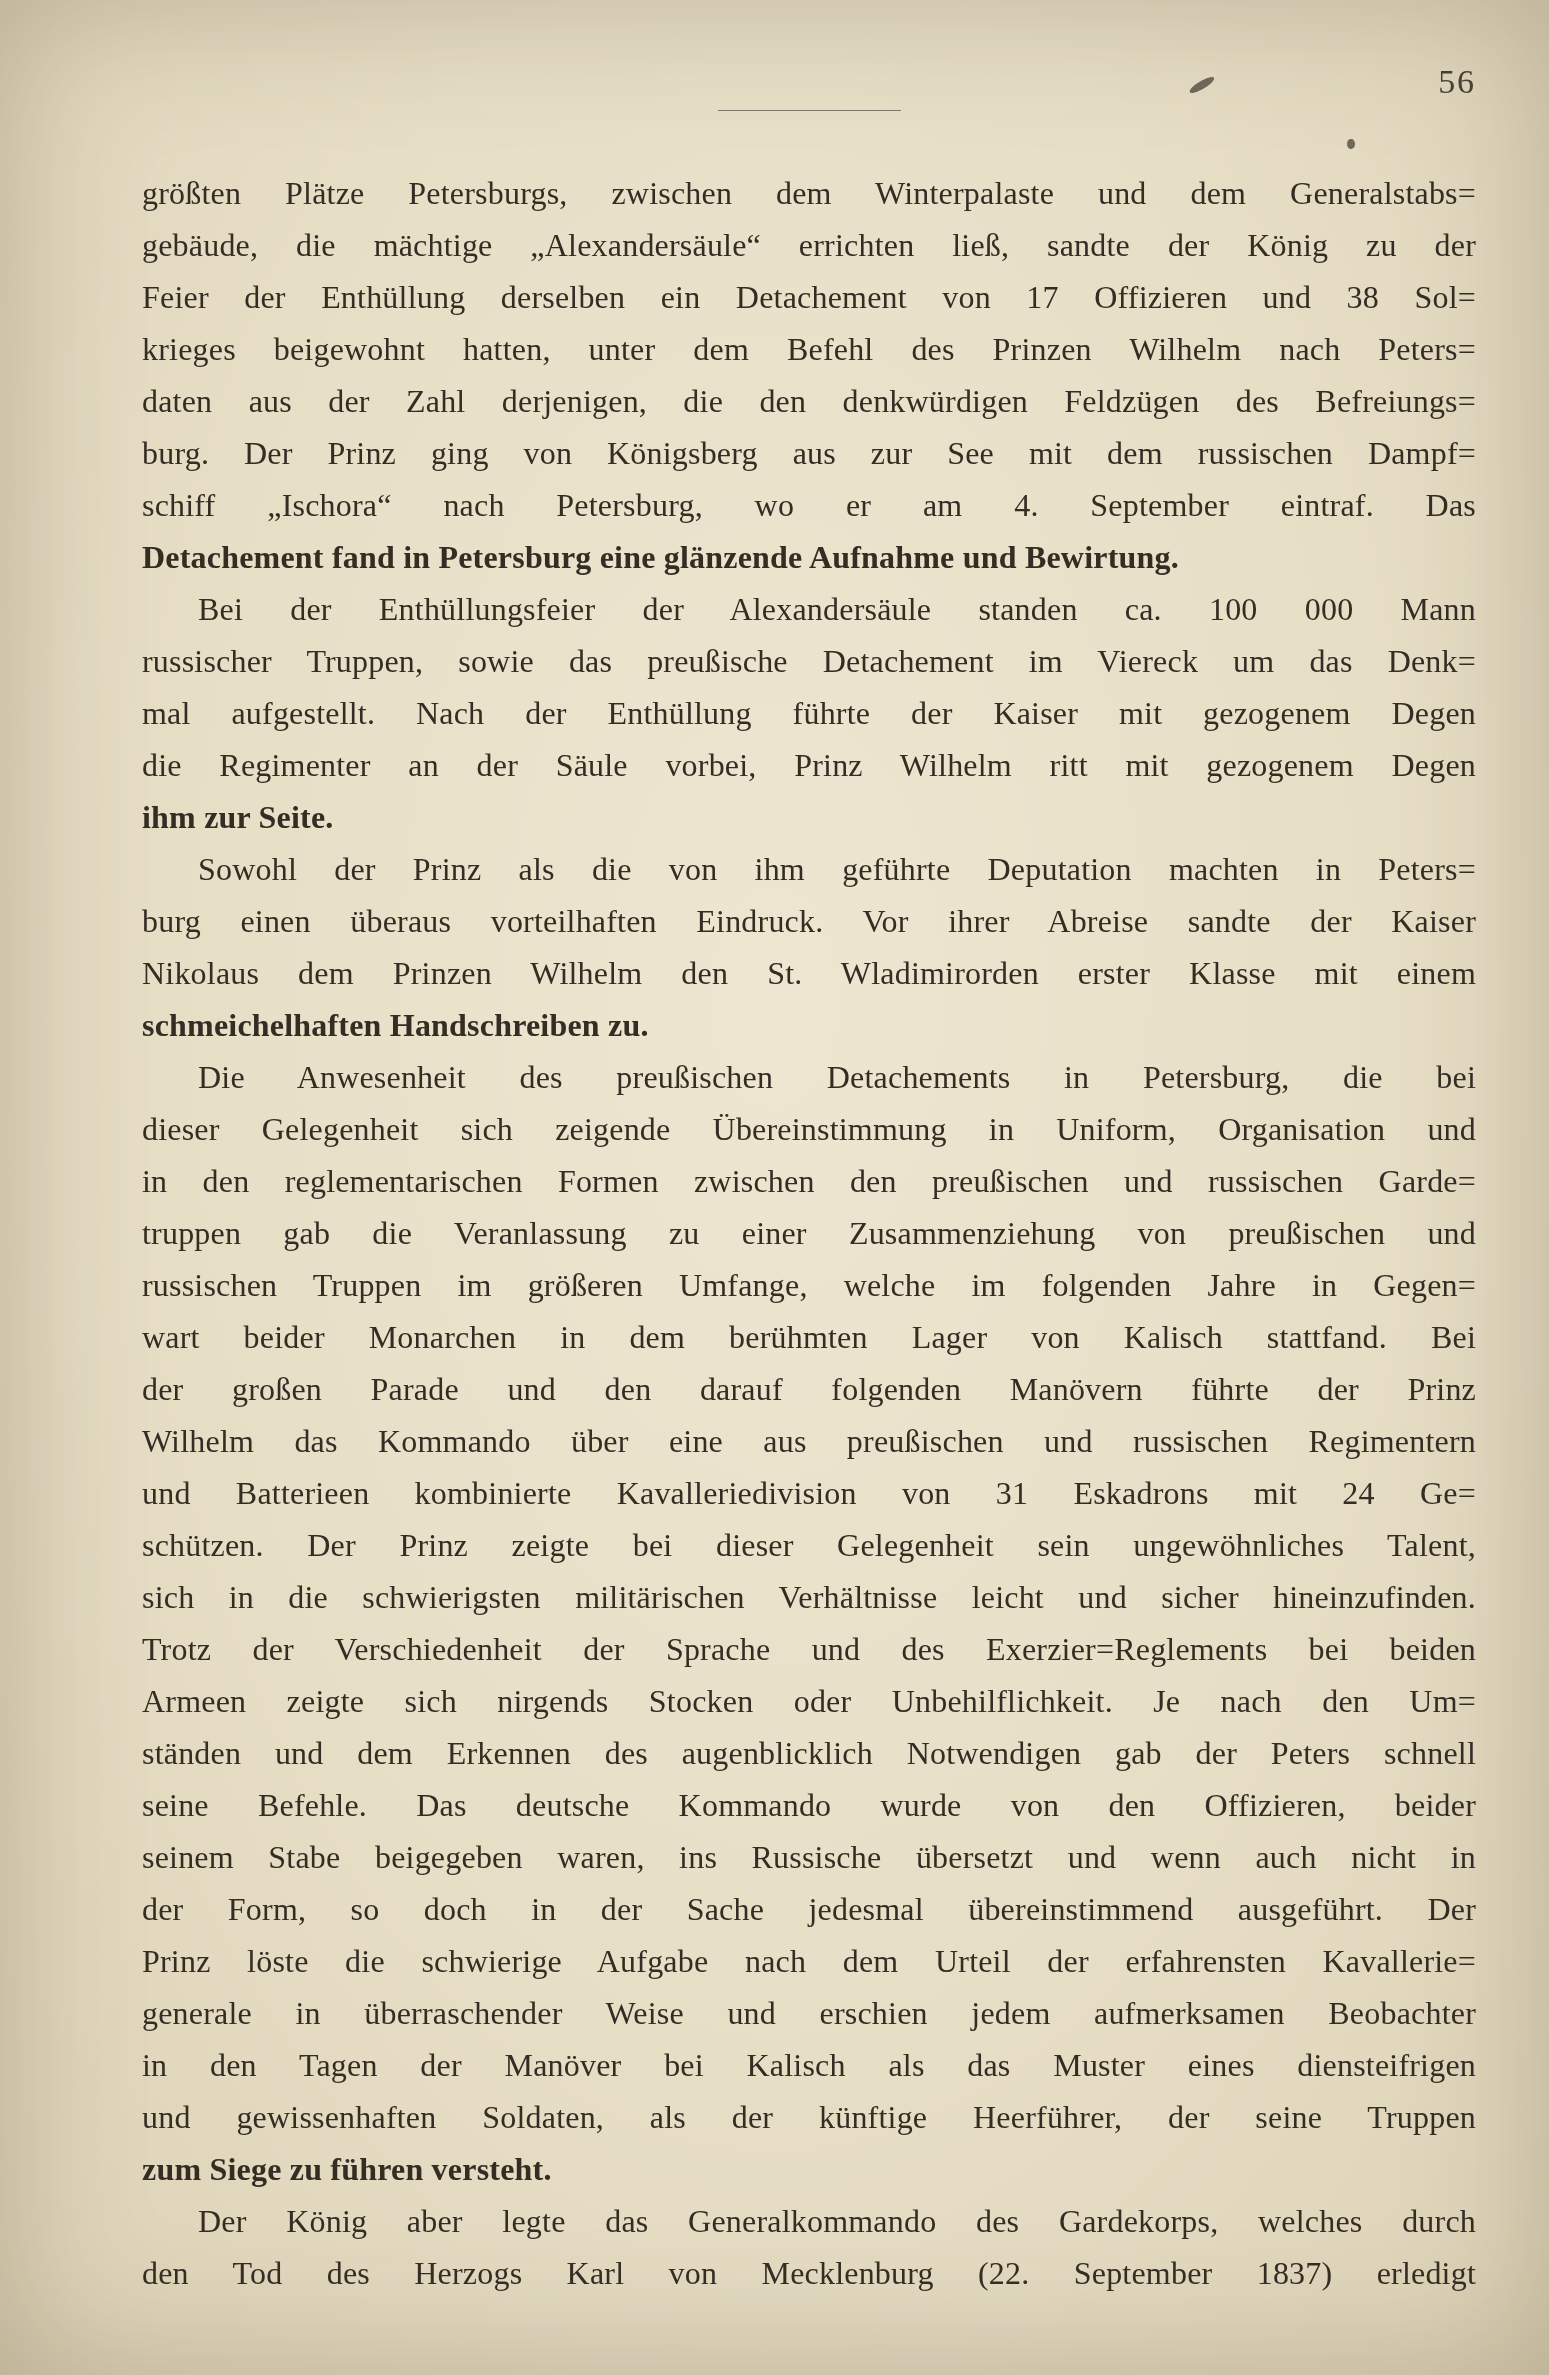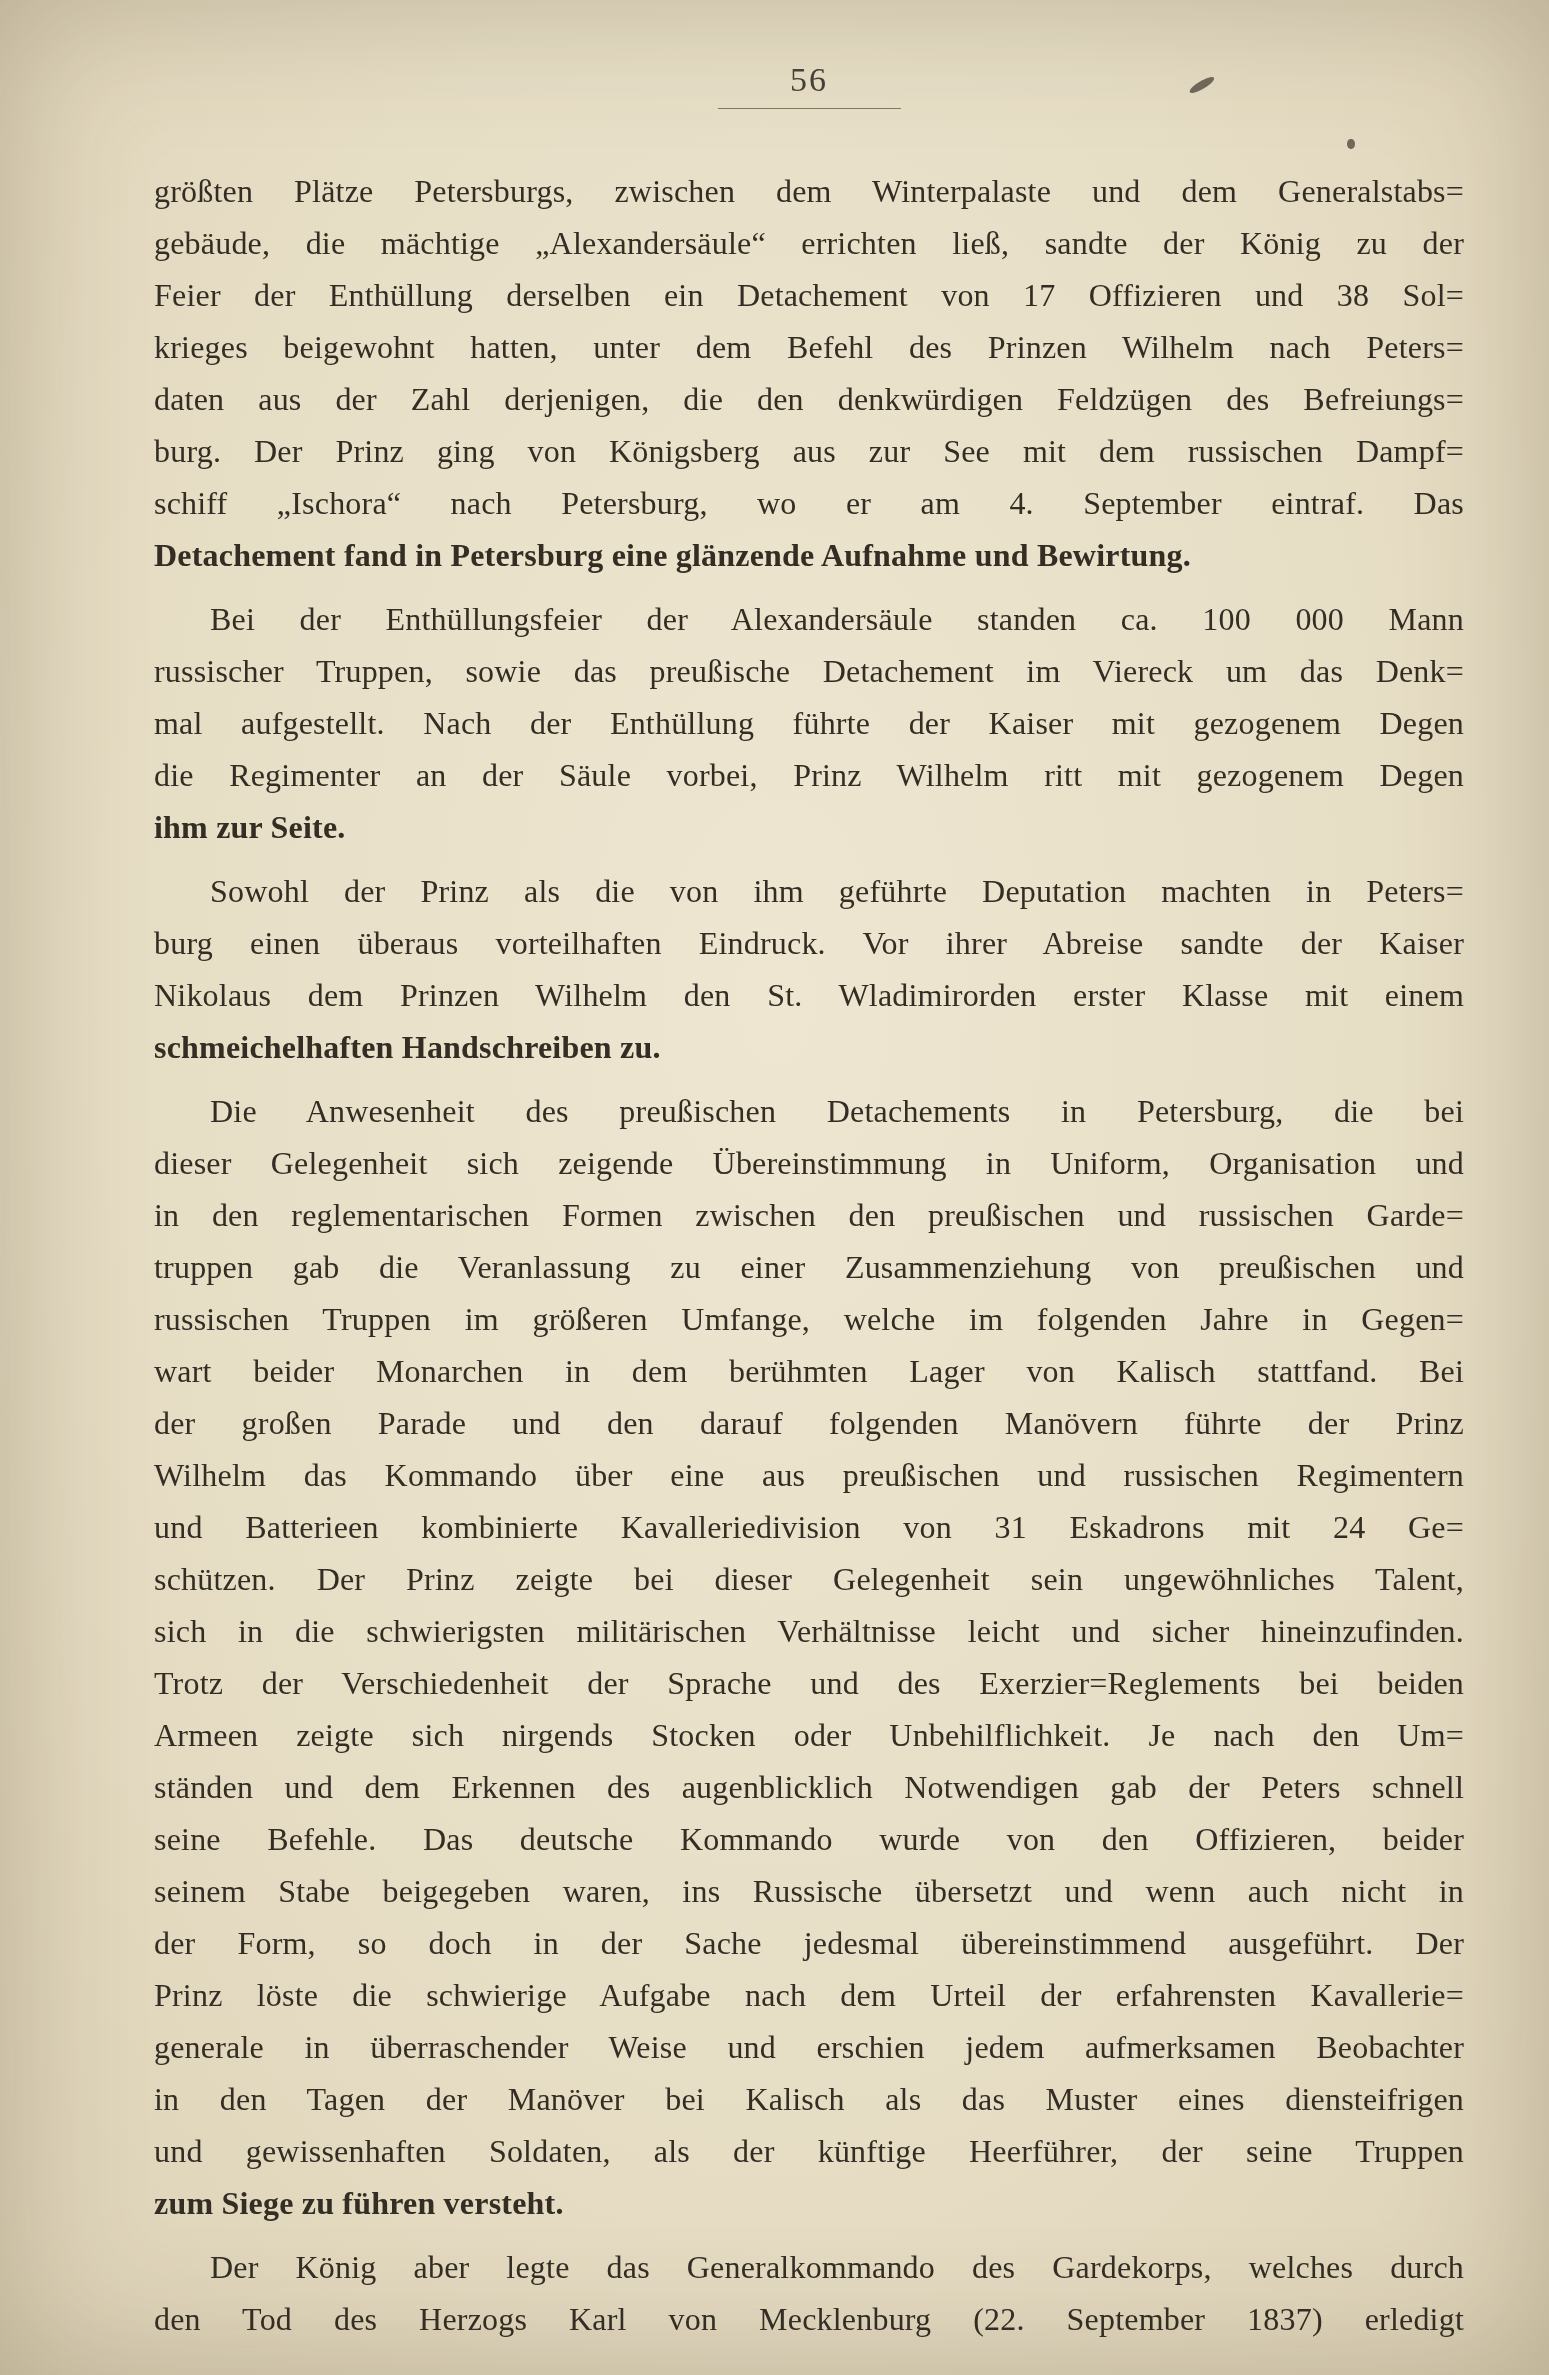--- a/index.html
+++ b/index.html
@@ -9,42 +9,43 @@
     overflow: hidden;
     background: var(--paper, #e8dfc8);
     background-image: radial-gradient(ellipse at 50% 42%, #eee6d1 0%, #e7dec6 55%, #ddd2b6 100%);
     box-shadow: inset 0 0 141px rgba(84, 68, 42, 0.28);
     font-family: "Liberation Serif", "DejaVu Serif", serif;
     color: var(--ink, #332d24);
   }
   .page-number-wrap {
     width: 1334px;
     margin-left: 142px;
-    padding-top: 59px;
-    text-align: center;
+    padding-top: 45px;
+    text-align: right;
+    margin-top: 16px;
   }
   .page-number {
     display: inline-block;
     font-size: 34px;
     line-height: 41px;
     letter-spacing: 1.9px;
     color: #464036;
   }
   .page-number-rule {
     width: 183px;
     height: 1.9px;
     background: #5c554a;
     opacity: 0.75;
     margin: 7.5px auto 0;
   }
   .text-block {
     width: 1334px;
     margin: 56px 0 0 142px;
   }
-  .paragraph { margin: 12px; }
+  .paragraph { margin: 0; }
   .line {
     font-size: 32px;
     line-height: 52px;
     letter-spacing: 0.2px;
     text-align: justify;
     text-align-last: justify;
   }
   .line.para-end { text-align-last: left; font-weight: bold; }
   .line.indent { text-indent: 56px; }
   .speck {

